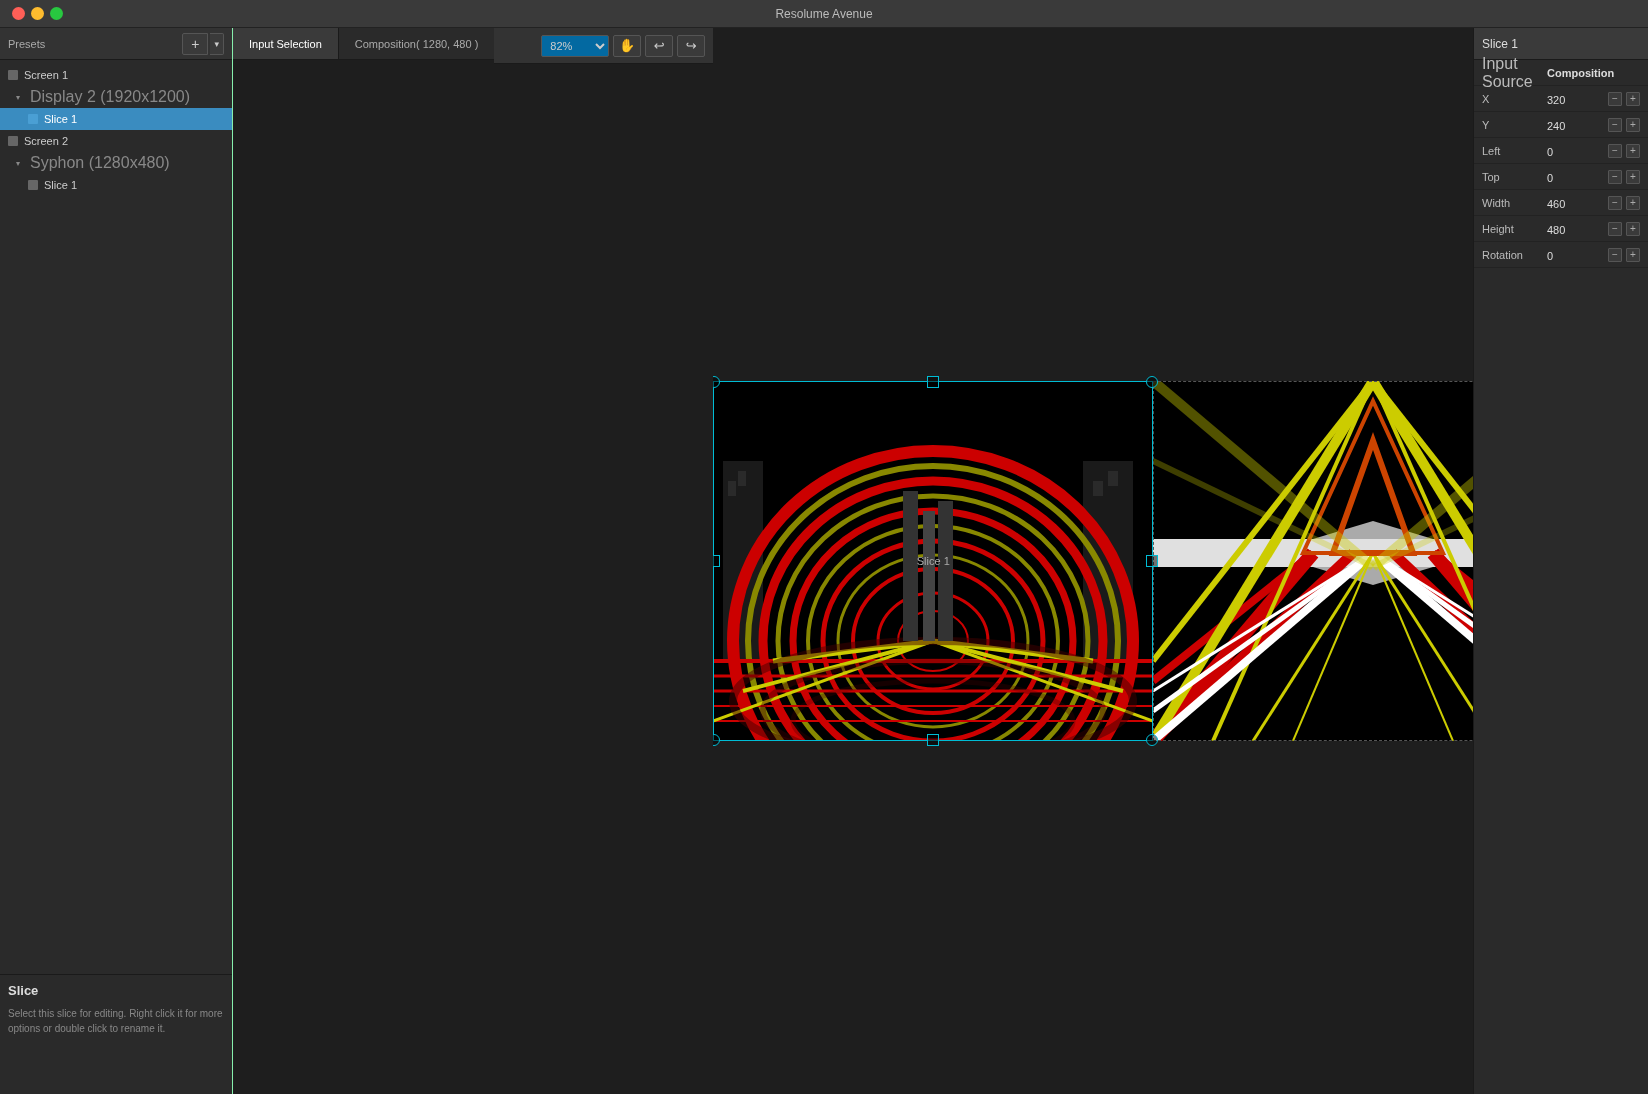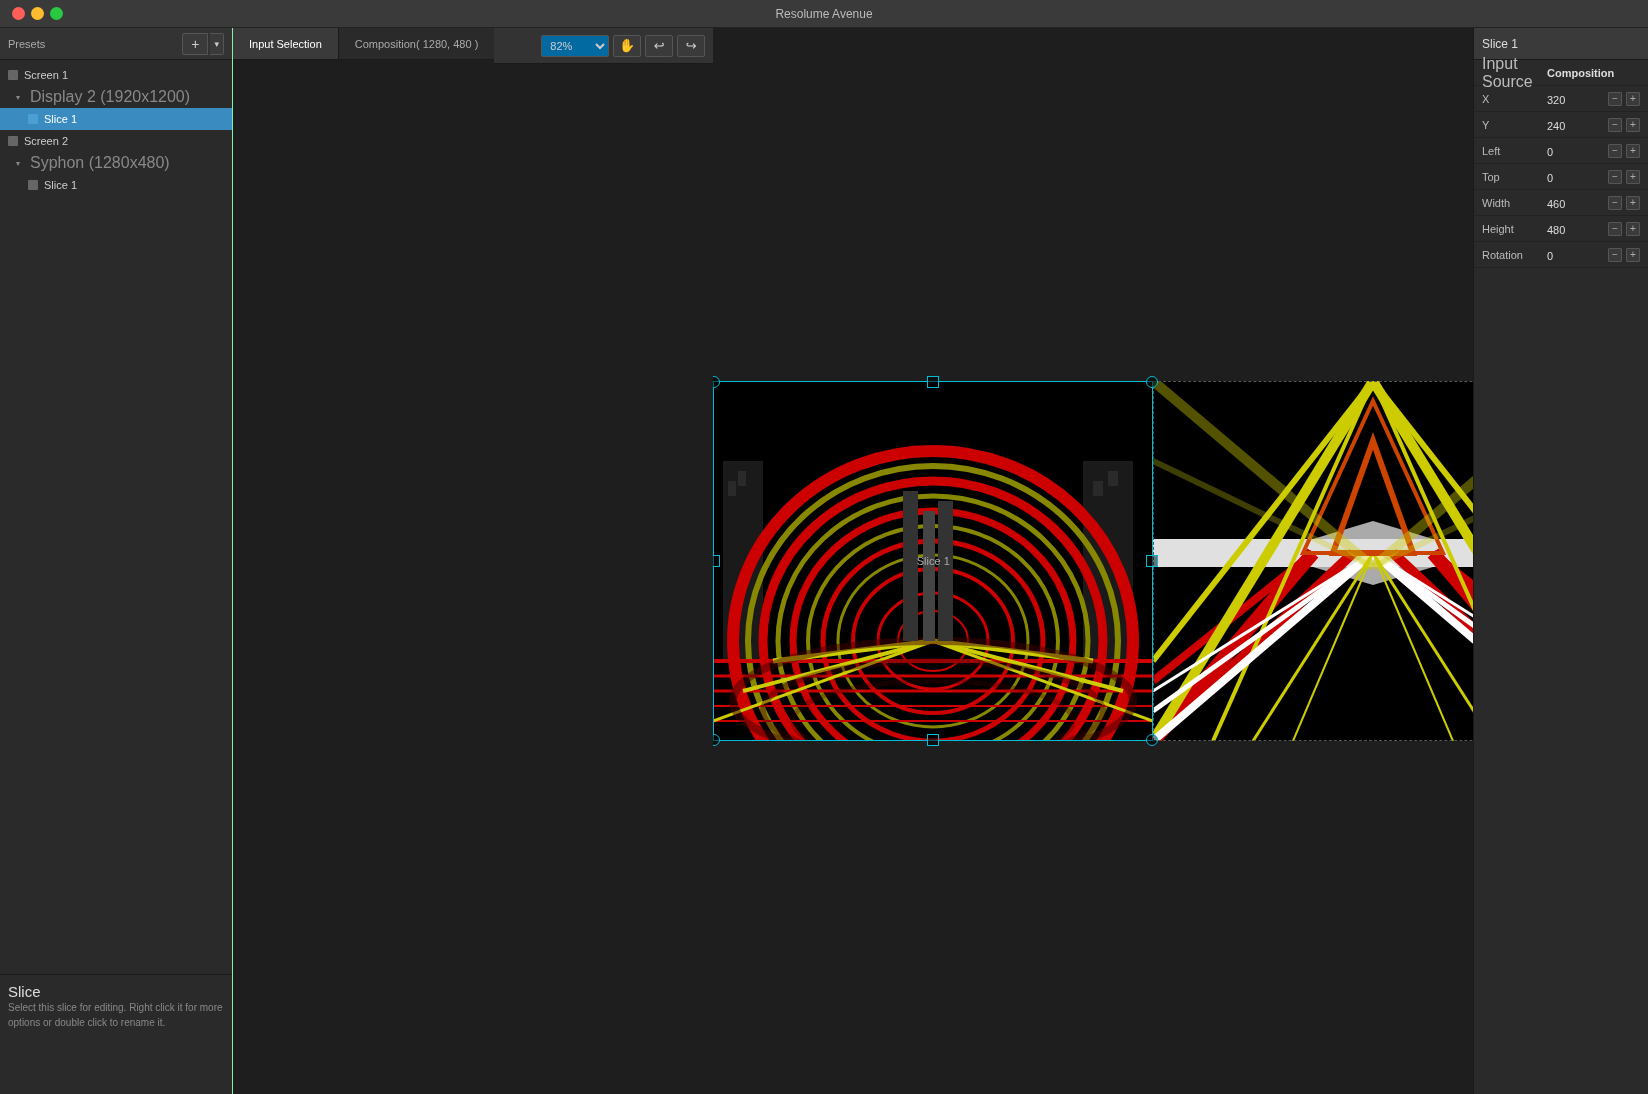--- a/index.html
+++ b/index.html
@@ -124,24 +124,24 @@
     }
 
     
     .sidebar-info {
       background: #2a2a2a;
       border-top: 1px solid #1a1a1a;
       padding: 8px;
       min-height: 120px;
     }
     .info-title {
-      font-size: 15px;
+      font-size: 13px;
       color: #ddd;
-      margin-bottom: 0;
-      font-weight: normal;
+      margin-bottom: 8px;
+      font-weight: bold;
     }
     .info-text {
       font-size: 10px;
       color: #888;
       line-height: 1.5;
     }
 
     
     .center-content {
       flex: 1;

